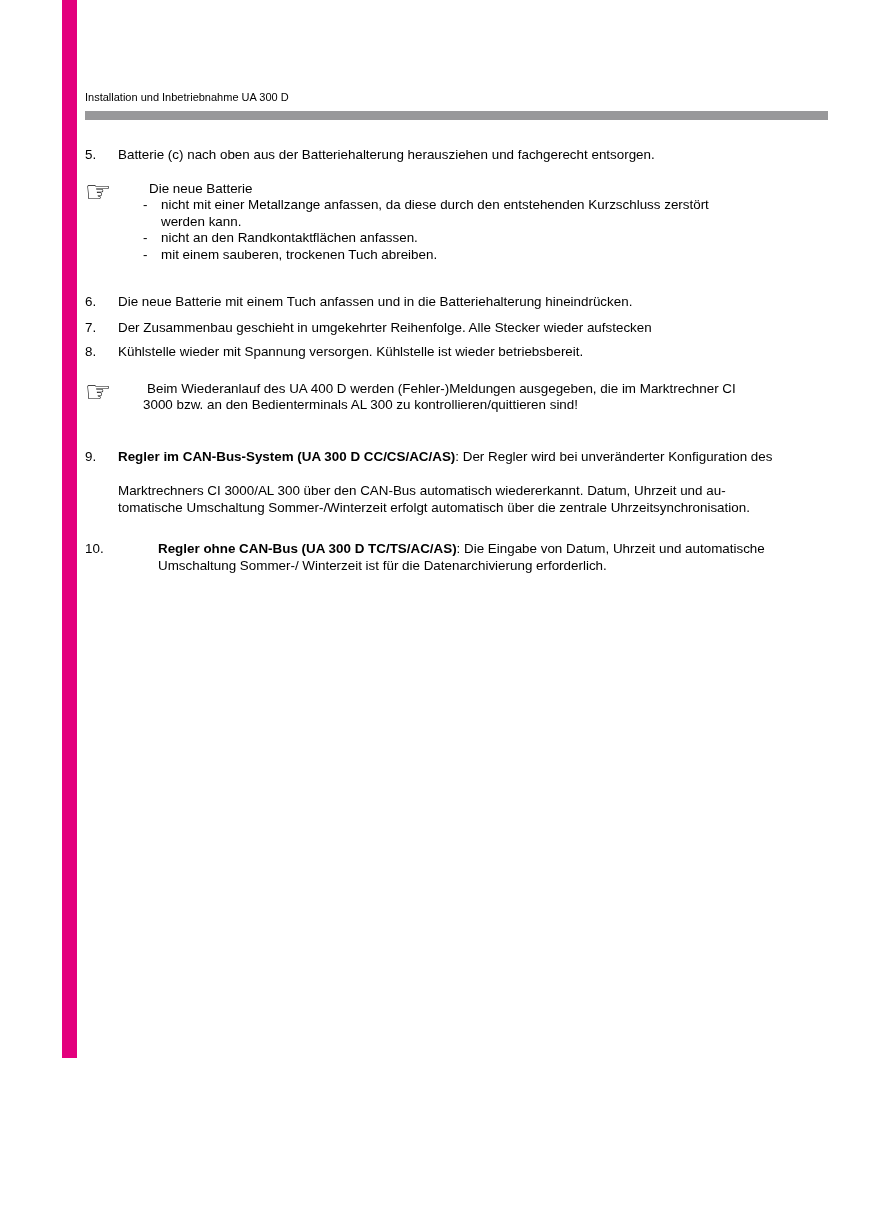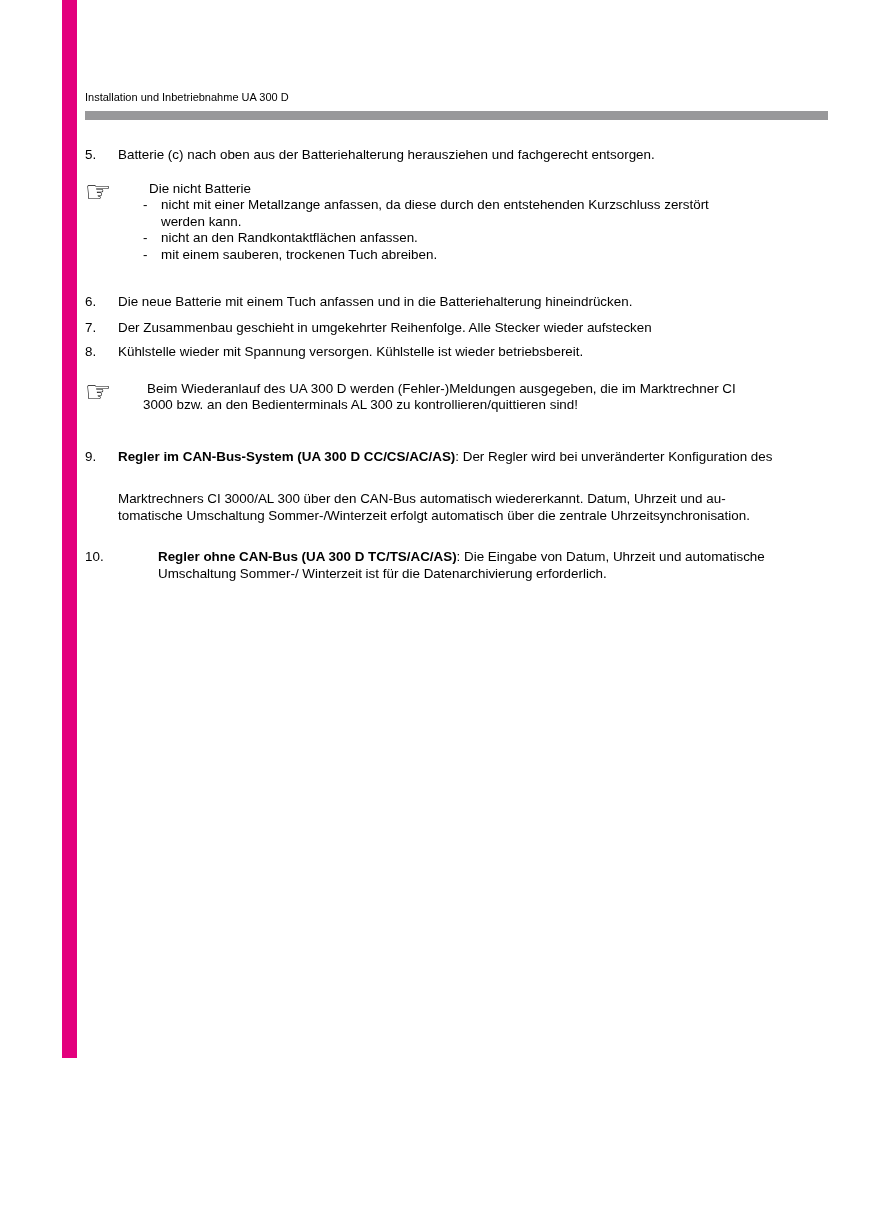--- a/index.html
+++ b/index.html
@@ -51,21 +51,21 @@
   .note-title { padding-left: 6px; white-space: nowrap; }
   .bullet { display: flex; align-items: flex-start; }
   .dash { flex: 0 0 18px; width: 18px; }
   .note1 { margin-top: 17px; }
   .li6 { margin-top: 31px; }
   .li7 { margin-top: 9px; }
   .li8 { margin-top: 8px; }
   .note2 { margin-top: 20px; }
   .note2 .first { padding-left: 4px; }
   .li9 { margin-top: 35px; }
-  .gap-p2 { margin-top: 26px; }
+  .gap-p2 { margin-top: 18px; }
   .li10 { margin-top: 25px; gap: 40px; }
   b { font-weight: bold; }
   
   .bottom-bar {
     position: absolute;
     left: 62px; top: 1148px;
     width: 804px; height: 15px;
     background: #e3007d;
   }
   .page-num {
@@ -94,21 +94,21 @@
   <div class="body">
 
     <div class="li li5">
       <div class="num">5.</div>
       <div class="txt line">Batterie (c) nach oben aus der Batteriehalterung herausziehen und fachgerecht entsorgen.</div>
     </div>
 
     <div class="note note1">
       <div class="hand">☞</div>
       <div class="note-body">
-        <div class="note-title">Die nicht Batterie</div>
+        <div class="note-title">Die neue Batterie</div>
         <div class="bullet">
           <div class="dash">-</div>
           <div class="bullet-text">
             <div class="line">nicht mit einer Metallzange anfassen, da diese durch den entstehenden Kurzschluss zerstört</div>
             <div class="line">werden kann.</div>
           </div>
         </div>
         <div class="bullet">
           <div class="dash">-</div>
           <div class="bullet-text">
@@ -135,21 +135,21 @@
     </div>
 
     <div class="li li8">
       <div class="num">8.</div>
       <div class="txt line">Kühlstelle wieder mit Spannung versorgen. Kühlstelle ist wieder betriebsbereit.</div>
     </div>
 
     <div class="note note2">
       <div class="hand">☞</div>
       <div class="note-body">
-        <div class="line first">Beim Wiederanlauf des UA 300 D werden (Fehler-)Meldungen ausgegeben, die im Marktrechner CI</div>
+        <div class="line first">Beim Wiederanlauf des UA 400 D werden (Fehler-)Meldungen ausgegeben, die im Marktrechner CI</div>
         <div class="line">3000 bzw. an den Bedienterminals AL 300 zu kontrollieren/quittieren sind!</div>
       </div>
     </div>
 
     <div class="li li9">
       <div class="num">9.</div>
       <div class="txt">
         <div class="line"><b>Regler im CAN-Bus-System (UA 300 D CC/CS/AC/AS)</b><span>: Der Regler wird bei unveränderter Konfiguration des</span></div>
         <div class="line gap-p2">Marktrechners CI 3000/AL 300 über den CAN-Bus automatisch wiedererkannt. Datum, Uhrzeit und au-</div>
         <div class="line">tomatische Umschaltung Sommer-/Winterzeit erfolgt automatisch über die zentrale Uhrzeitsynchronisation.</div>

